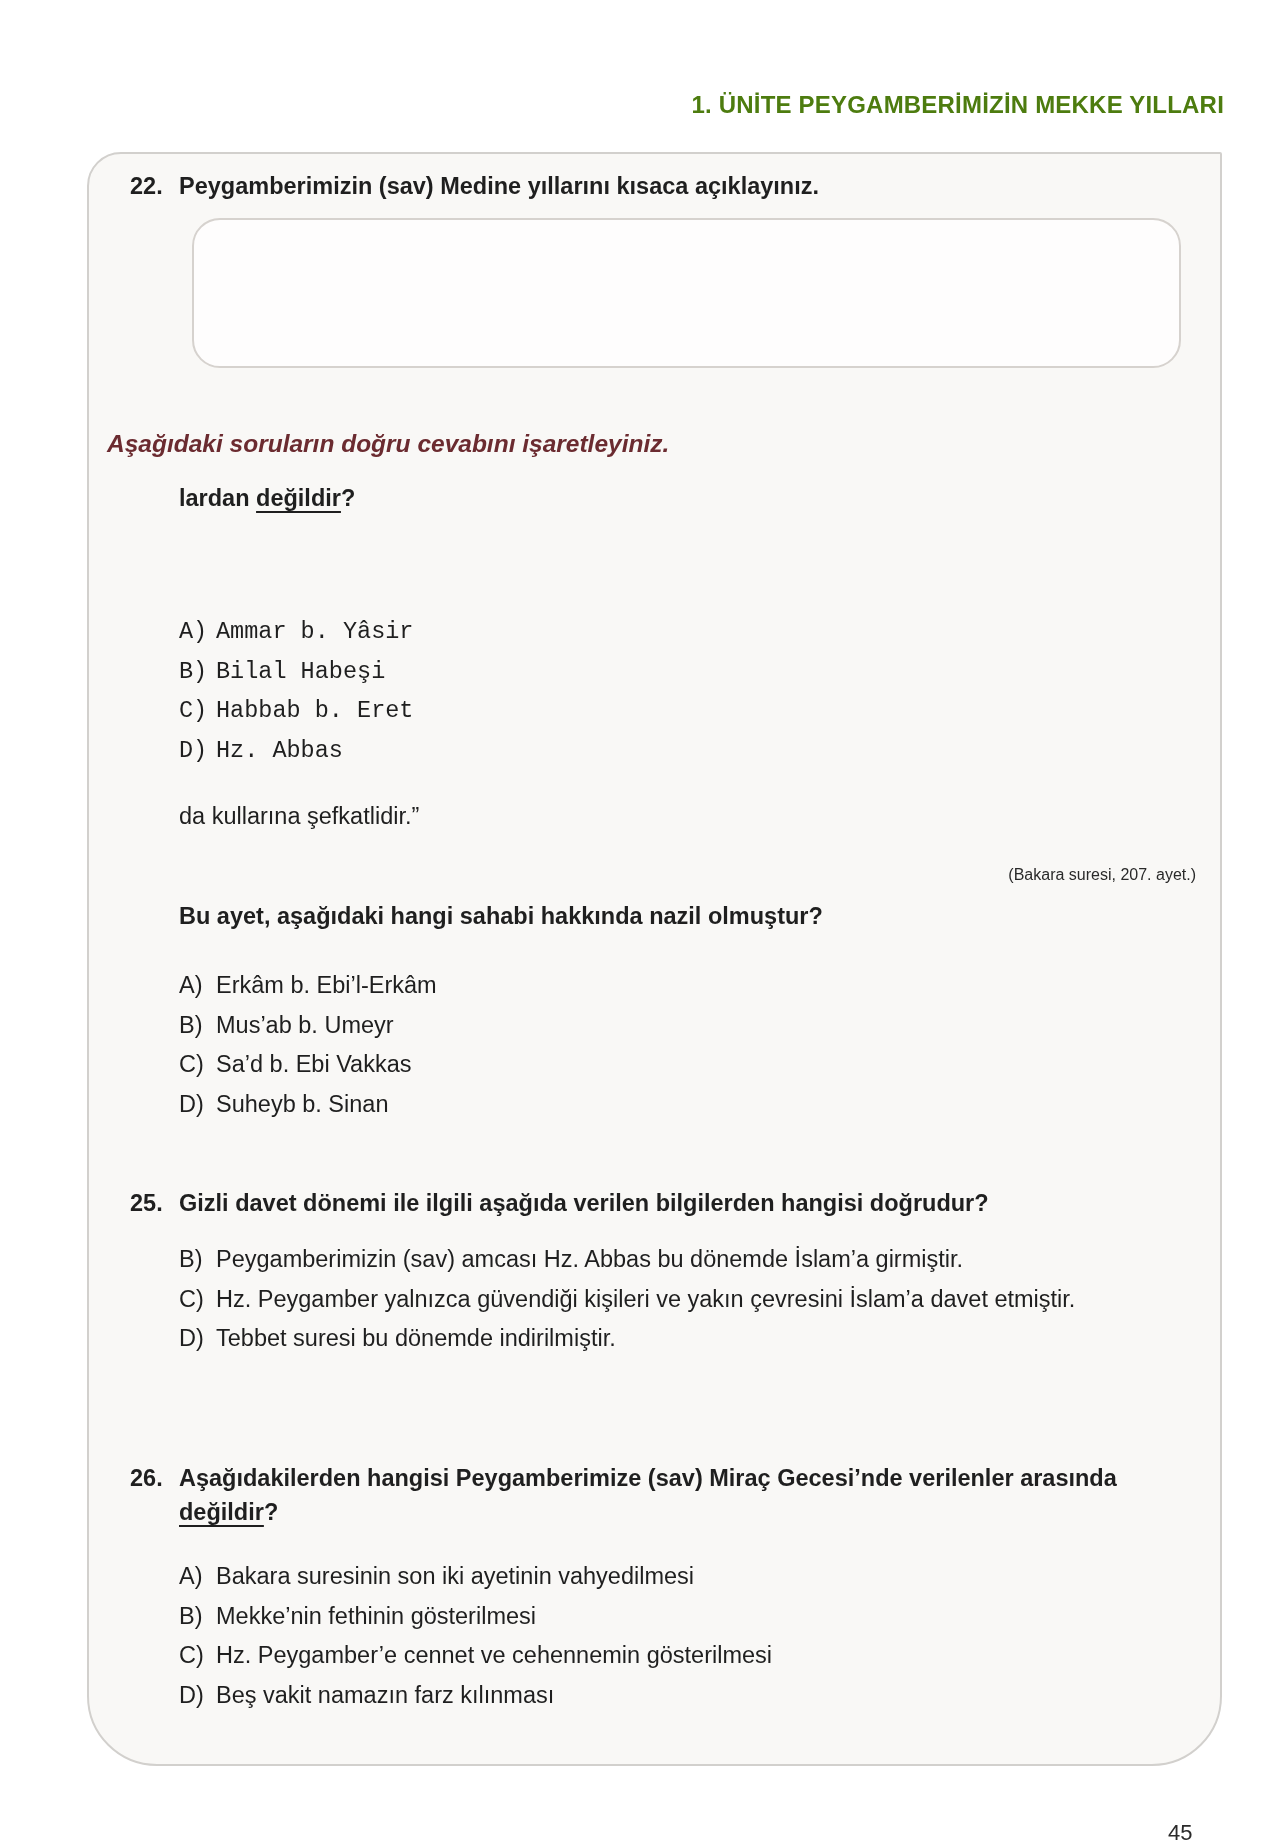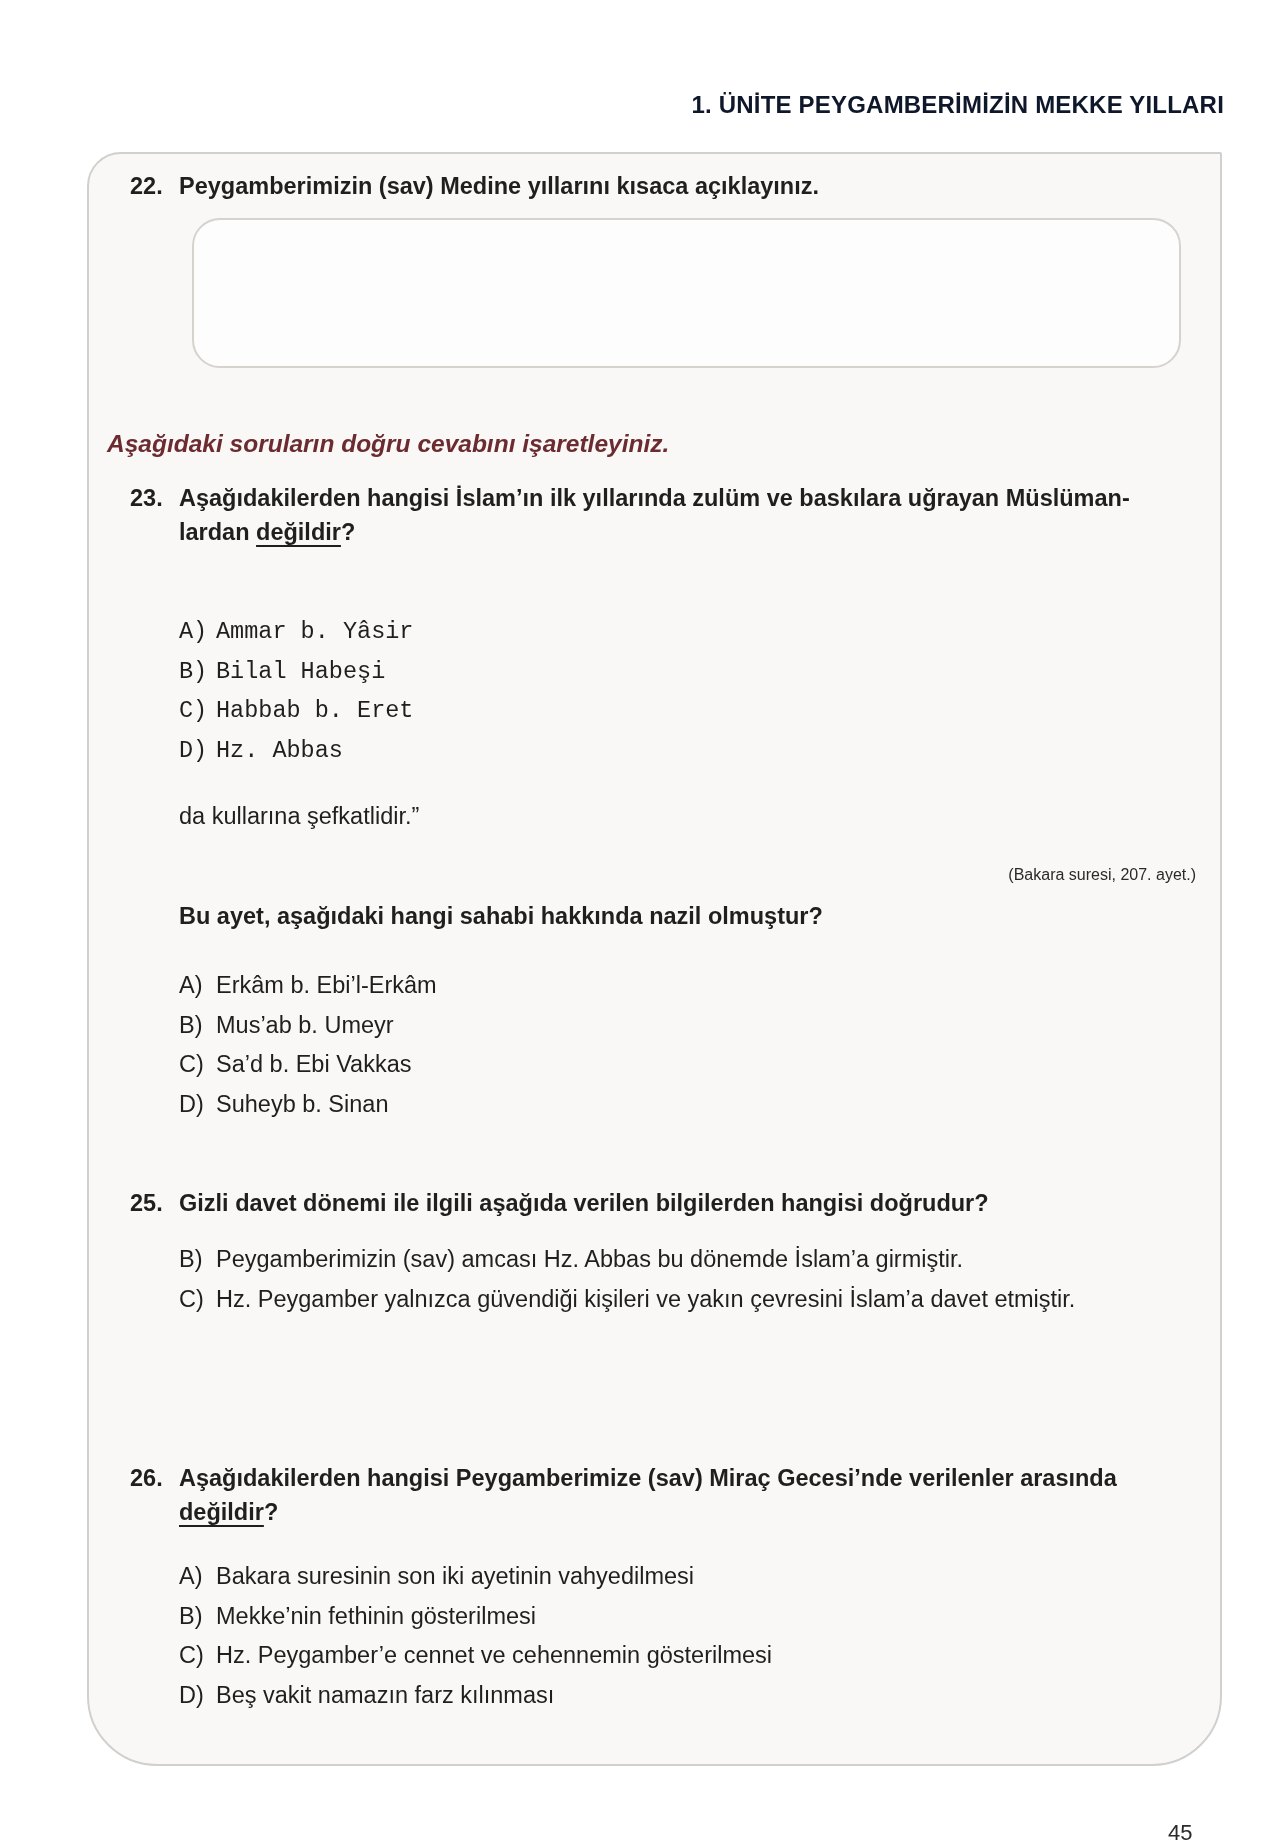--- a/index.html
+++ b/index.html
@@ -4,21 +4,21 @@
 <style>
   html, body { margin: 0; padding: 0; }
   body {
     width: 1284px; height: 1842px; position: relative; overflow: hidden;
     background: #ffffff;
     font-family: "Liberation Sans", "DejaVu Sans", sans-serif;
     color: #1f1f1f;
   }
   .unit-header {
     position: absolute; top: 91px; right: 60px;
-    font-size: 24px; font-weight: bold; color: #0f172a; letter-spacing: 0.2px;
+    font-size: 24px; font-weight: bold; color: #4d7c0f; letter-spacing: 0.2px;
   }
   .panel {
     position: absolute; left: 87px; top: 152px; width: 1135px; height: 1614px;
     background: #f9f8f6;
     border: 2px solid #d2d0cd;
     border-radius: 34px 2px 70px 70px;
     box-sizing: border-box;
   }
   .q { position: absolute; left: 130px; font-size: 23.5px; line-height: 34px; }
   .q .num { font-weight: bold; display: inline-block; width: 49px; }
@@ -52,21 +52,20 @@
 <div class="panel"></div>
 
 <div class="q" style="top:169px;">
   <span class="num">22.</span><span class="stem">Peygamberimizin (sav) Medine yıllarını kısaca açıklayınız.</span>
 </div>
 <div class="answer-box"></div>
 
 <div class="instruction">Aşağıdaki soruların doğru cevabını işaretleyiniz.</div>
 
 <div class="q" style="top:481px;">
-  <div><span class="num">23.</span><span class="stem">Aşağıdakilerden hangisi İslam’ın ilk yıllarında zulüm ve baskılara uğrayan Müslüman-</span></div>
   <div class="indent stem"><span>lardan </span><span class="ul">değildir</span><span>?</span></div>
 </div>
 <div class="options" style="top:612px;font-family:Liberation Mono, monospace;">
   <div class="option"><span class="letter">A)</span><span>Ammar b. Yâsir</span></div>
   <div class="option"><span class="letter">B)</span><span>Bilal Habeşi</span></div>
   <div class="option"><span class="letter">C)</span><span>Habbab b. Eret</span></div>
   <div class="option"><span class="letter">D)</span><span>Hz. Abbas</span></div>
 </div>
 
 <div class="q" style="top:799px;">
@@ -80,20 +79,21 @@
   <div class="option"><span class="letter">C)</span><span>Sa’d b. Ebi Vakkas</span></div>
   <div class="option"><span class="letter">D)</span><span>Suheyb b. Sinan</span></div>
 </div>
 
 <div class="q" style="top:1186px;">
   <span class="num">25.</span><span class="stem">Gizli davet dönemi ile ilgili aşağıda verilen bilgilerden hangisi doğrudur?</span>
 </div>
 <div class="options" style="top:1240px;">
   <div class="option"><span class="letter">B)</span><span>Peygamberimizin (sav) amcası Hz. Abbas bu dönemde İslam’a girmiştir.</span></div>
   <div class="option"><span class="letter">C)</span><span>Hz. Peygamber yalnızca güvendiği kişileri ve yakın çevresini  İslam’a davet etmiştir.</span></div>
+  <div class="option"><span class="letter">D)</span><span>Tebbet suresi bu dönemde indirilmiştir.</span></div>
 </div>
 
 <div class="q" style="top:1461px;">
   <div><span class="num">26.</span><span class="stem">Aşağıdakilerden hangisi Peygamberimize (sav) Miraç Gecesi’nde verilenler arasında</span></div>
   <div class="indent stem"><span class="ul">değildir</span><span>?</span></div>
 </div>
 <div class="options" style="top:1557px;">
   <div class="option"><span class="letter">A)</span><span>Bakara suresinin son iki ayetinin vahyedilmesi</span></div>
   <div class="option"><span class="letter">B)</span><span>Mekke’nin fethinin gösterilmesi</span></div>
   <div class="option"><span class="letter">C)</span><span>Hz. Peygamber’e cennet ve cehennemin gösterilmesi</span></div>

